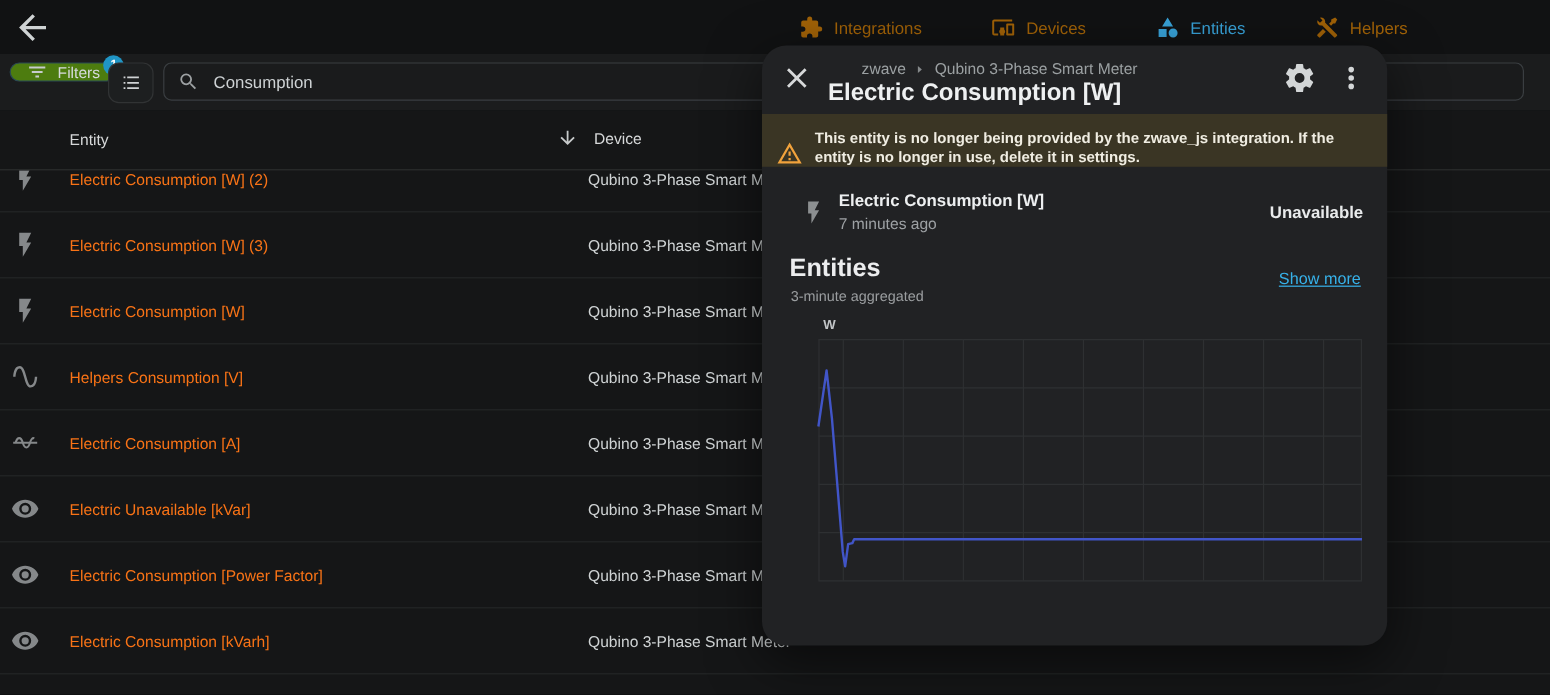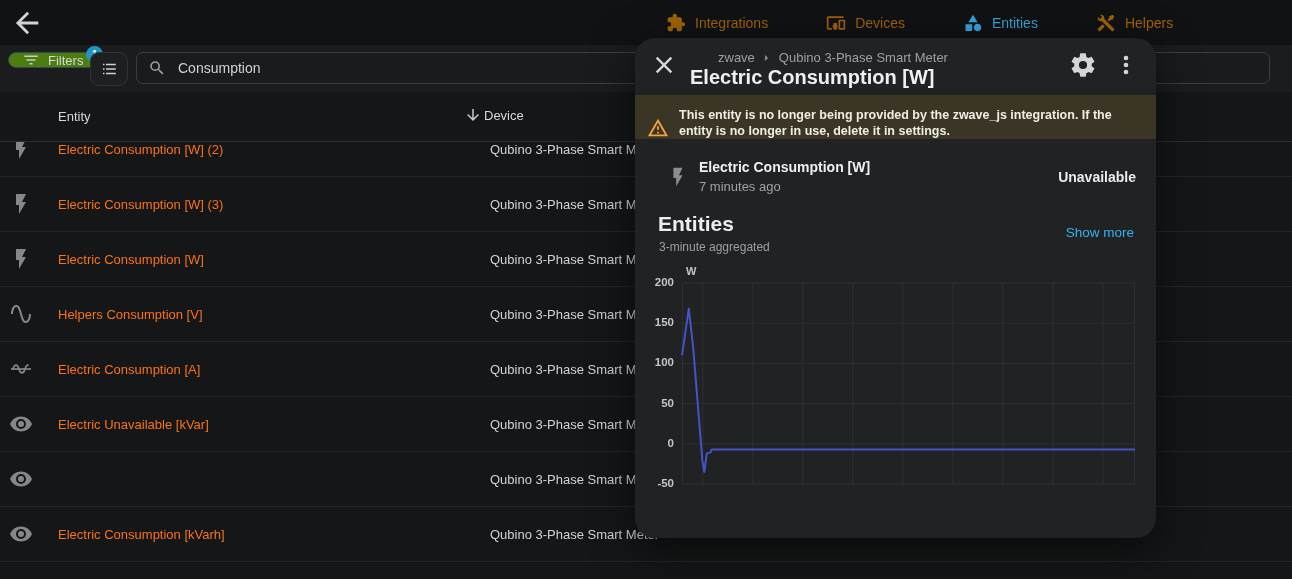--- a/index.html
+++ b/index.html
@@ -39,21 +39,21 @@
   
   .table{position:absolute;left:0;top:92px;right:0;bottom:0;background:#151617;overflow:hidden;}
   .tbody{position:absolute;left:0;top:29px;right:0;}
   .trow{position:relative;height:54px;border-top:1px solid #242627;cursor:pointer;}
   .ricon{position:absolute;left:9px;top:15px;width:24px;height:24px;color:#85888a;}
   .rentity{position:absolute;left:58px;top:20px;font-size:13px;color:#f97316;white-space:nowrap;}
   .rdevice{position:absolute;left:490px;top:20px;font-size:13px;color:#cfd3d4;white-space:nowrap;}
   .thead{position:absolute;left:0;top:0;right:0;height:49px;background:#151617;z-index:2;
          border-bottom:1px solid #2c2e2f;font-size:13px;color:#d6d8d9;}
   .th-entity{position:absolute;left:58px;top:17px;cursor:pointer;}
-  .th-device{position:absolute;left:464px;top:14px;display:flex;align-items:center;gap:2px;cursor:pointer;}
+  .th-device{position:absolute;left:464px;top:14px;display:flex;align-items:center;gap:13px;cursor:pointer;}
   .th-device .icon{width:18px;height:18px;color:#c7cacb;}
 
   
   .dialog{position:absolute;left:635px;top:38px;width:521px;height:500px;background:#212224;
           border-radius:20px;box-shadow:0 12px 44px rgba(0,0,0,.55);z-index:5;}
   .dlg-close{position:absolute;left:15px;top:13px;width:28px;height:28px;color:#d6d8d9;
              display:flex;align-items:center;justify-content:center;cursor:pointer;}
   .dlg-crumb{position:absolute;left:55px;top:12px;display:flex;align-items:center;gap:7px;
              font-size:13px;color:#9ba0a2;margin-left:28px;}
   .dlg-crumb .sep{width:10px;height:10px;color:#85898b;}
@@ -67,21 +67,21 @@
           display:flex;align-items:flex-end;gap:10px;padding:0 14px 0 12px;}
   .banner .icon{width:22px;height:22px;color:#f2a33c;flex:0 0 auto;}
   .banner .txt{font-size:12.5px;line-height:16px;font-weight:600;color:#f0ede2;}
   .estate-icon{position:absolute;left:32px;top:128px;width:22px;height:22px;color:#8c8f91;}
   .estate-name{position:absolute;left:64px;top:121px;font-size:14px;font-weight:700;color:#edeff0;}
   .estate-time{position:absolute;left:64px;top:141px;font-size:13px;color:#9da1a4;}
   .estate-state{position:absolute;right:20px;top:131px;font-size:14px;font-weight:700;color:#e9ebec;}
   .hist-title{position:absolute;left:23px;top:174px;font-size:21px;font-weight:700;color:#ecedee;}
   .hist-sub{position:absolute;left:24px;top:202px;font-size:12px;color:#9b9ea0;}
   .show-more{position:absolute;right:22px;top:187px;font-size:13.5px;color:#37b2ea;
-             cursor:pointer;}
+             text-decoration:underline;cursor:pointer;}
 
   
   .plot{position:absolute;left:47px;top:245px;width:453px;height:201px;}
   .unit{position:absolute;left:4px;top:-18px;font-size:11px;font-weight:700;color:#c3c6c8;}
   .ylabels{position:absolute;left:-52px;top:0;width:44px;height:100%;}
   .ytick{position:absolute;right:0;width:100%;text-align:right;font-size:11.5px;font-weight:700;color:#c3c6c8;}
   .xlabels{position:absolute;left:0;top:206px;width:100%;height:16px;}
   .xtick{position:absolute;width:60px;text-align:center;font-size:11.5px;font-weight:700;color:#c3c6c8;white-space:nowrap;}
   .xtick.bold{color:#e0e3e4;}
 </style>
@@ -215,20 +215,21 @@
           </span>
           <span class="rentity">Electric Unavailable [kVar]</span>
           <span class="rdevice">Qubino 3-Phase Smart Meter</span>
         </div>
         <div class="trow">
           <span class="ricon icon">
             <svg viewBox="0 0 24 24" width="100%" height="100%" fill="currentColor">
               <path d="M12,9A3,3 0 0,0 9,12A3,3 0 0,0 12,15A3,3 0 0,0 15,12A3,3 0 0,0 12,9M12,17A5,5 0 0,1 7,12A5,5 0 0,1 12,7A5,5 0 0,1 17,12A5,5 0 0,1 12,17M12,4.5C7,4.5 2.73,7.61 1,12C2.73,16.39 7,19.5 12,19.5C17,19.5 21.27,16.39 23,12C21.27,7.61 17,4.5 12,4.5Z"></path>
             </svg>
           </span>
+          <span class="rentity">Electric Consumption [Power Factor]</span>
           <span class="rdevice">Qubino 3-Phase Smart Meter</span>
         </div>
         <div class="trow">
           <span class="ricon icon">
             <svg viewBox="0 0 24 24" width="100%" height="100%" fill="currentColor">
               <path d="M12,9A3,3 0 0,0 9,12A3,3 0 0,0 12,15A3,3 0 0,0 15,12A3,3 0 0,0 12,9M12,17A5,5 0 0,1 7,12A5,5 0 0,1 12,7A5,5 0 0,1 17,12A5,5 0 0,1 12,17M12,4.5C7,4.5 2.73,7.61 1,12C2.73,16.39 7,19.5 12,19.5C17,19.5 21.27,16.39 23,12C21.27,7.61 17,4.5 12,4.5Z"></path>
             </svg>
           </span>
           <span class="rentity">Electric Consumption [kVarh]</span>
           <span class="rdevice">Qubino 3-Phase Smart Meter</span>
@@ -298,28 +299,20 @@
     <div class="estate-name">Electric Consumption [W]</div>
     <div class="estate-time">7 minutes ago</div>
     <div class="estate-state">Unavailable</div>
 
     <div class="hist-title">Entities</div>
     <div class="hist-sub">3-minute aggregated</div>
     <div class="show-more">Show more</div>
 
     <div class="plot">
       <div class="unit">W</div>
-      <div class="ylabels">
-          <div class="ytick" style="top: -7px;">200</div>
-          <div class="ytick" style="top: 33.2px;">150</div>
-          <div class="ytick" style="top: 73.4px;">100</div>
-          <div class="ytick" style="top: 113.6px;">50</div>
-          <div class="ytick" style="top: 153.8px;">0</div>
-          <div class="ytick" style="top: 194px;">-50</div>
-        </div>
     <svg width="453" height="201" style="position: absolute; left: 0px; top: 0px; overflow: visible;">
           <line x1="0" y1="0" x2="453" y2="0" stroke="#2e3032" stroke-width="1"></line>
           <line x1="0" y1="40.2" x2="453" y2="40.2" stroke="#2e3032" stroke-width="1"></line>
           <line x1="0" y1="80.4" x2="453" y2="80.4" stroke="#2e3032" stroke-width="1"></line>
           <line x1="0" y1="120.6" x2="453" y2="120.6" stroke="#2e3032" stroke-width="1"></line>
           <line x1="0" y1="160.8" x2="453" y2="160.8" stroke="#2e3032" stroke-width="1"></line>
           <line x1="0" y1="201" x2="453" y2="201" stroke="#2e3032" stroke-width="1"></line>
           <line x1="0.5" y1="0" x2="0.5" y2="201" stroke="#2e3032" stroke-width="1"></line>
           <line x1="452.5" y1="0" x2="452.5" y2="201" stroke="#2e3032" stroke-width="1"></line>
           <line x1="20.76145775814463" y1="0" x2="20.76145775814463" y2="201" stroke="#2e3032" stroke-width="1"></line>

